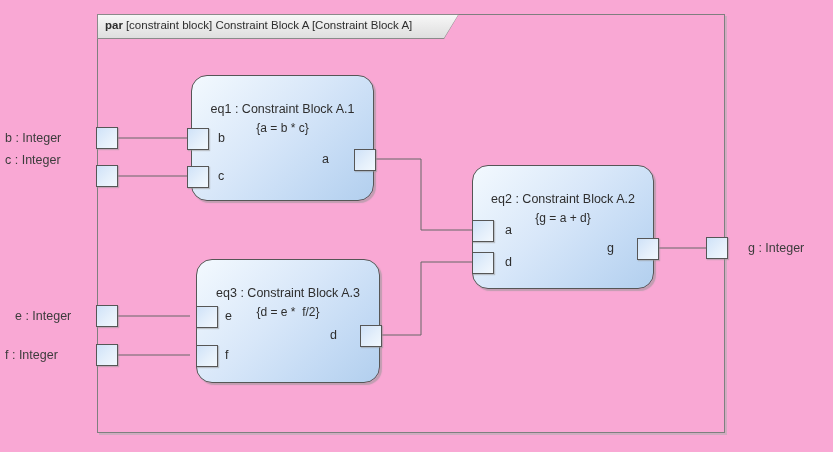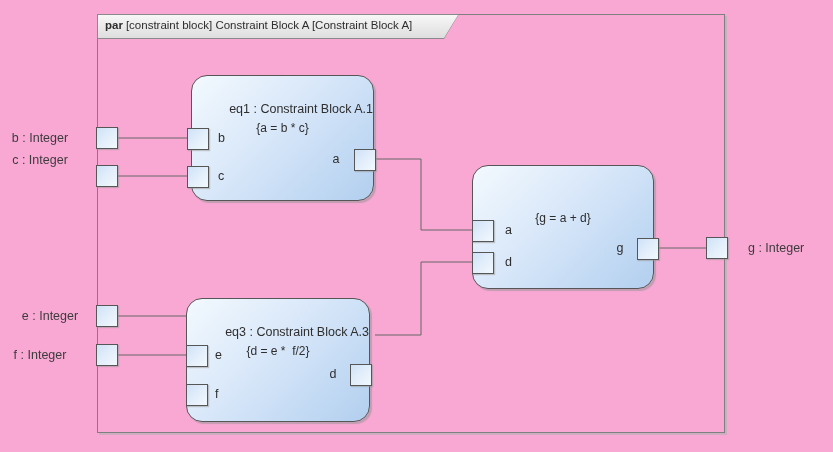--- a/index.html
+++ b/index.html
@@ -31,41 +31,41 @@
   }
   #tab-text .kw { font-weight:bold; margin-right:3px; }
   
   .block {
     position:absolute; border:1px solid #565656; border-radius:16px;
     background:linear-gradient(135deg,#f3f9fe 0%,#d8e7f9 45%,#c3daf4 75%,#b2cfee 100%);
     box-shadow:2px 2px 1px rgba(150,150,150,0.55);
   }
   #eq1 { left:191px; top:75px;  width:183px; height:126px; }
   #eq2 { left:472px; top:165px; width:182px; height:124px; }
-  #eq3 { left:186px; top:259px; width:184px; height:124px;margin-top:39px; }
+  #eq3 { left:196px; top:259px; width:184px; height:124px; }
   .block-title {
-    position:absolute; top:26px; left:0; right:0; text-align:right;
+    position:absolute; top:26px; left:0; right:0; text-align:center;
     font-size:12.5px; color:#2e2e2e;
   }
   .block-constraint {
     position:absolute; top:45px; left:0; right:0; text-align:center;
     font-size:12px; color:#2e2e2e; white-space:pre;
   }
   
   .port {
     position:absolute; width:22px; height:22px;
     border:1px solid #565656;
     background:linear-gradient(135deg,#cfe2f8 0%,#e4effb 55%,#f2f8fe 100%);
     box-shadow:1px 1px 1px rgba(150,150,150,0.5);
     z-index:4;
   }
   .port-label {
     position:absolute; font-size:12.5px; color:#2e2e2e; height:15px; line-height:15px;
   }
-  .right-align { text-align:center; }
+  .right-align { text-align:left; }
   
   .ext-label {
     position:absolute; font-size:12.5px; color:#3c3c3c; height:16px; line-height:16px;
   }
   
   #wires { position:absolute; left:0; top:0; width:833px; height:452px; z-index:2; }
   #wires polyline { fill:none; stroke:#666666; stroke-width:1; }
   .zblock { z-index:3; }
 </style>
 </head>
@@ -96,20 +96,21 @@
     <div class="block-constraint">{a = b * c}</div>
     <div class="port" style="left:-5px; top:52px;"></div>
     <div class="port" style="left:-5px; top:90px;"></div>
     <div class="port" style="left:162px; top:73px;"></div>
     <div class="port-label" style="left:26px; top:55px;">b</div>
     <div class="port-label" style="left:26px; top:93px;">c</div>
     <div class="port-label right-align" style="left:130px; top:76px; width:28px;">a</div>
   </div>
 
   <div id="eq2" class="block zblock">
+    <div class="block-title">eq2 : Constraint Block A.2</div>
     <div class="block-constraint">{g = a + d}</div>
     <div class="port" style="left:-1px; top:54px;"></div>
     <div class="port" style="left:-1px; top:86px;"></div>
     <div class="port" style="left:164px; top:72px;"></div>
     <div class="port-label" style="left:32px; top:57px;">a</div>
     <div class="port-label" style="left:32px; top:89px;">d</div>
     <div class="port-label right-align" style="left:134px; top:75px; width:26px;">g</div>
   </div>
 
   <div id="eq3" class="block zblock">

